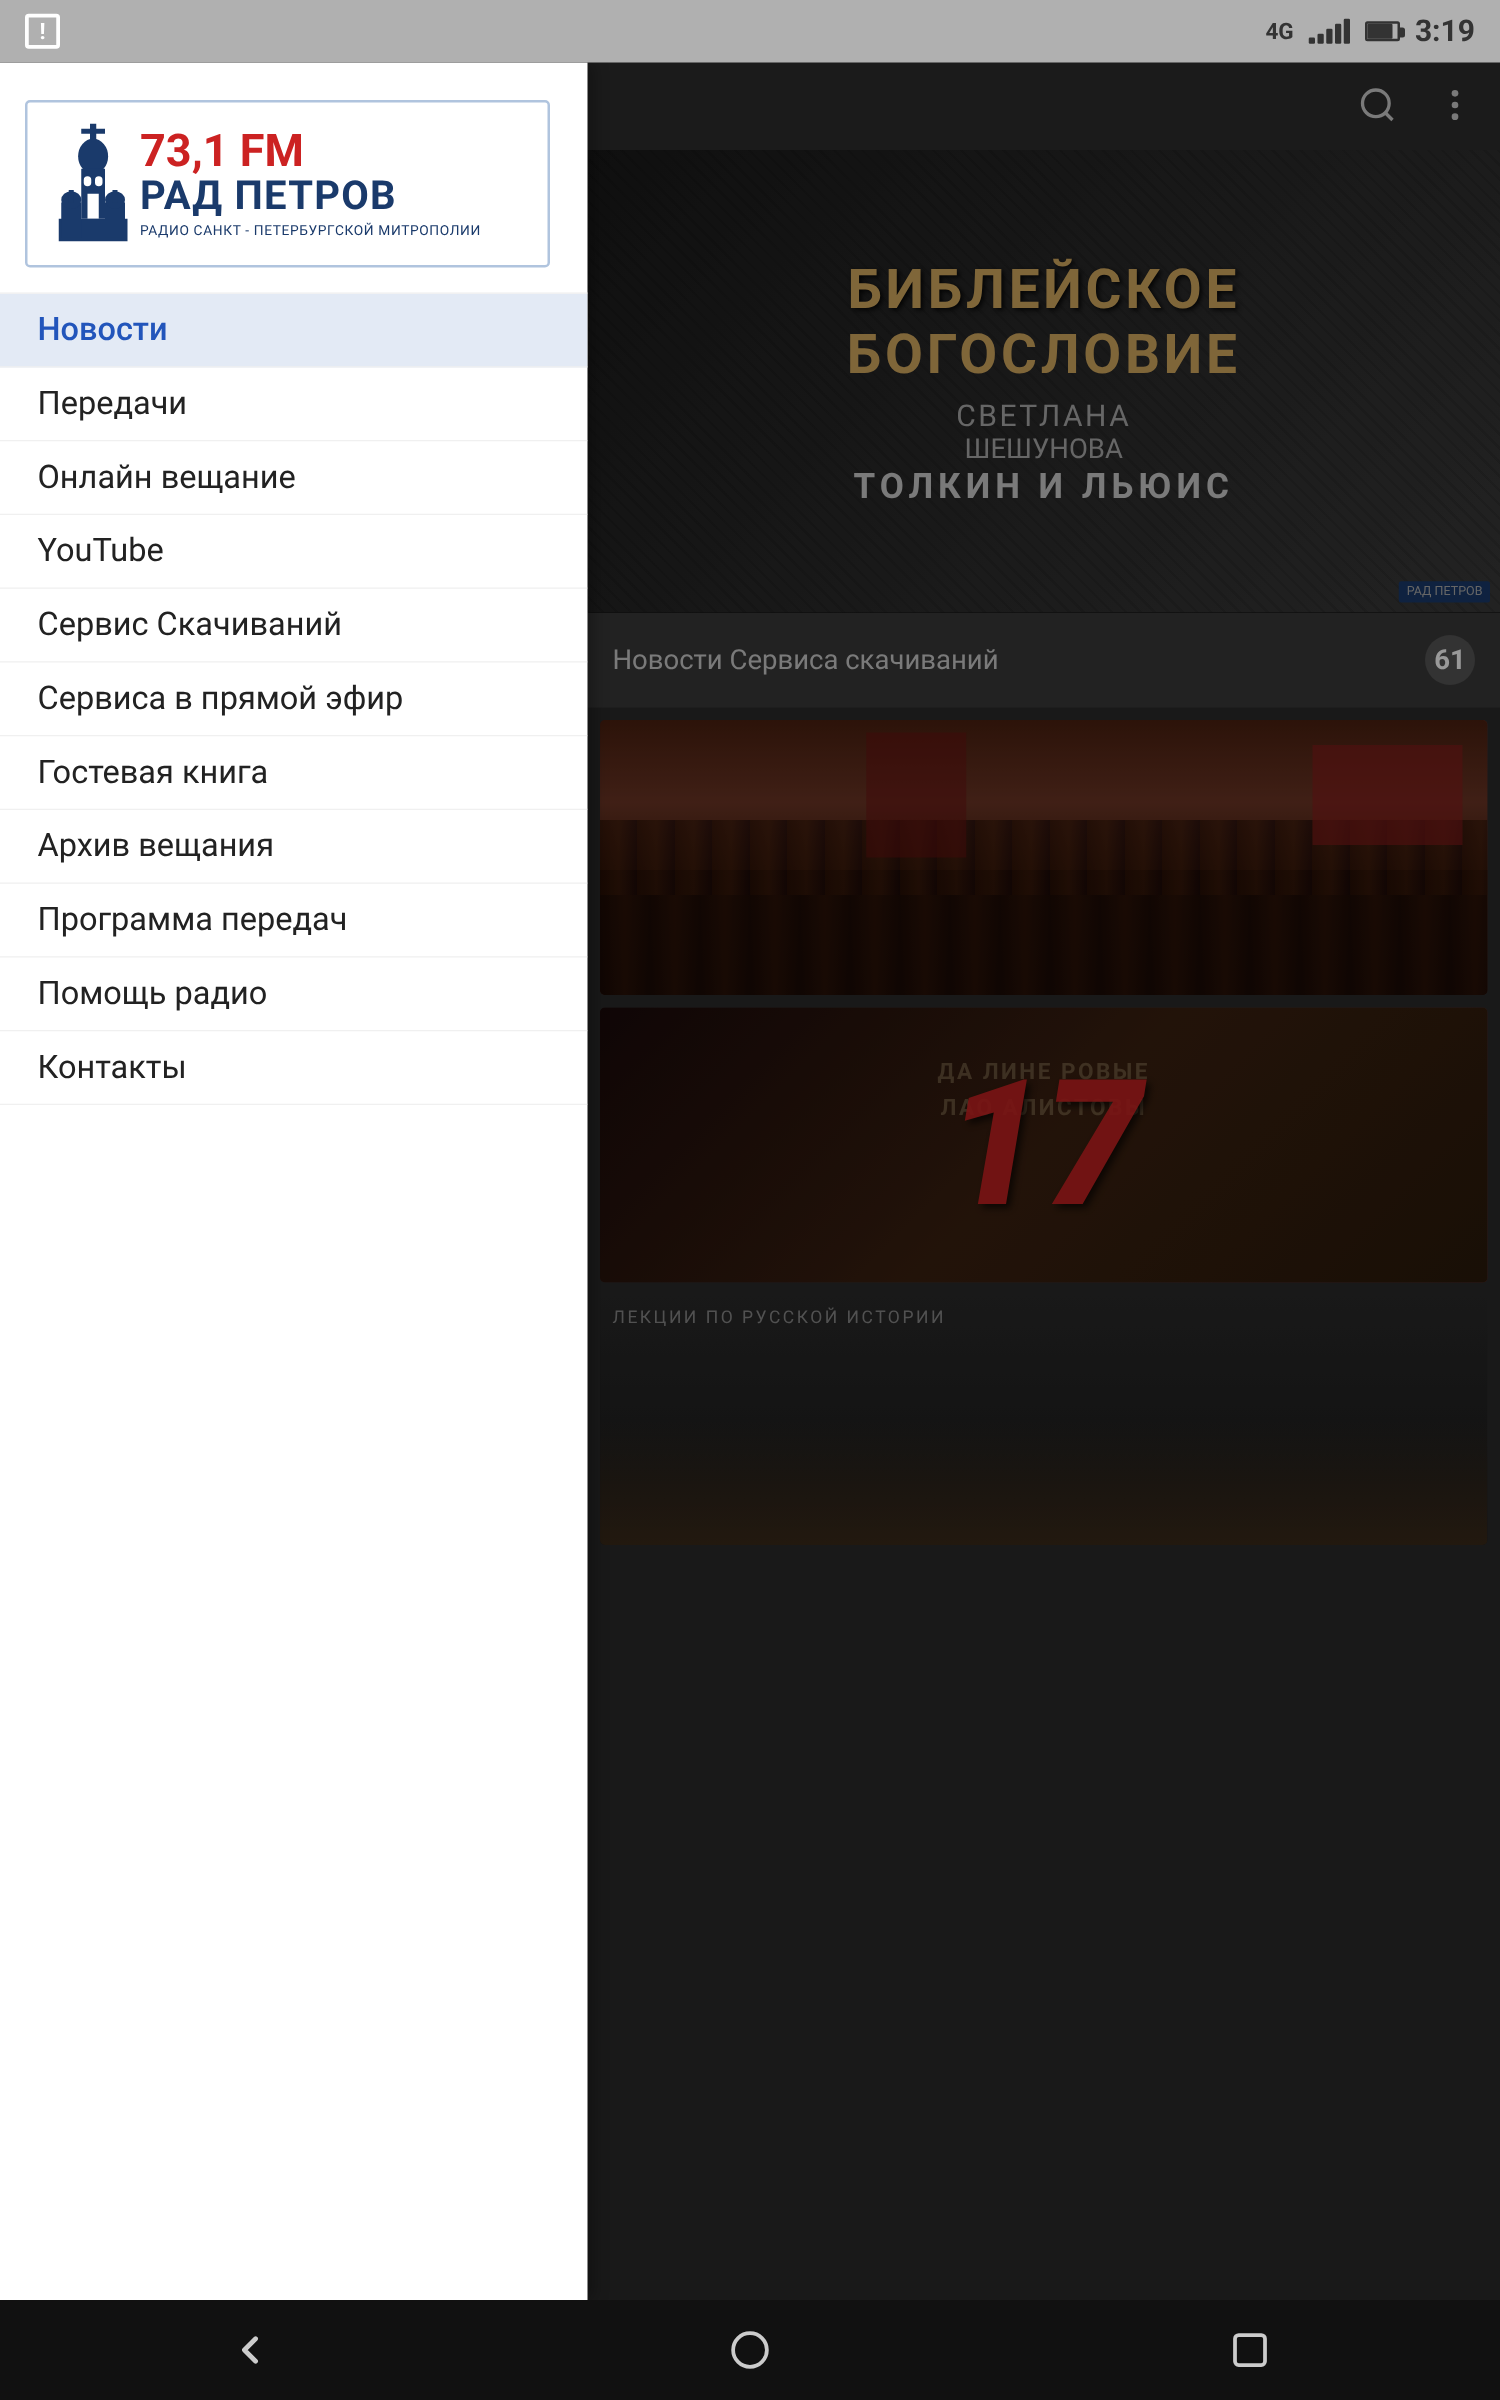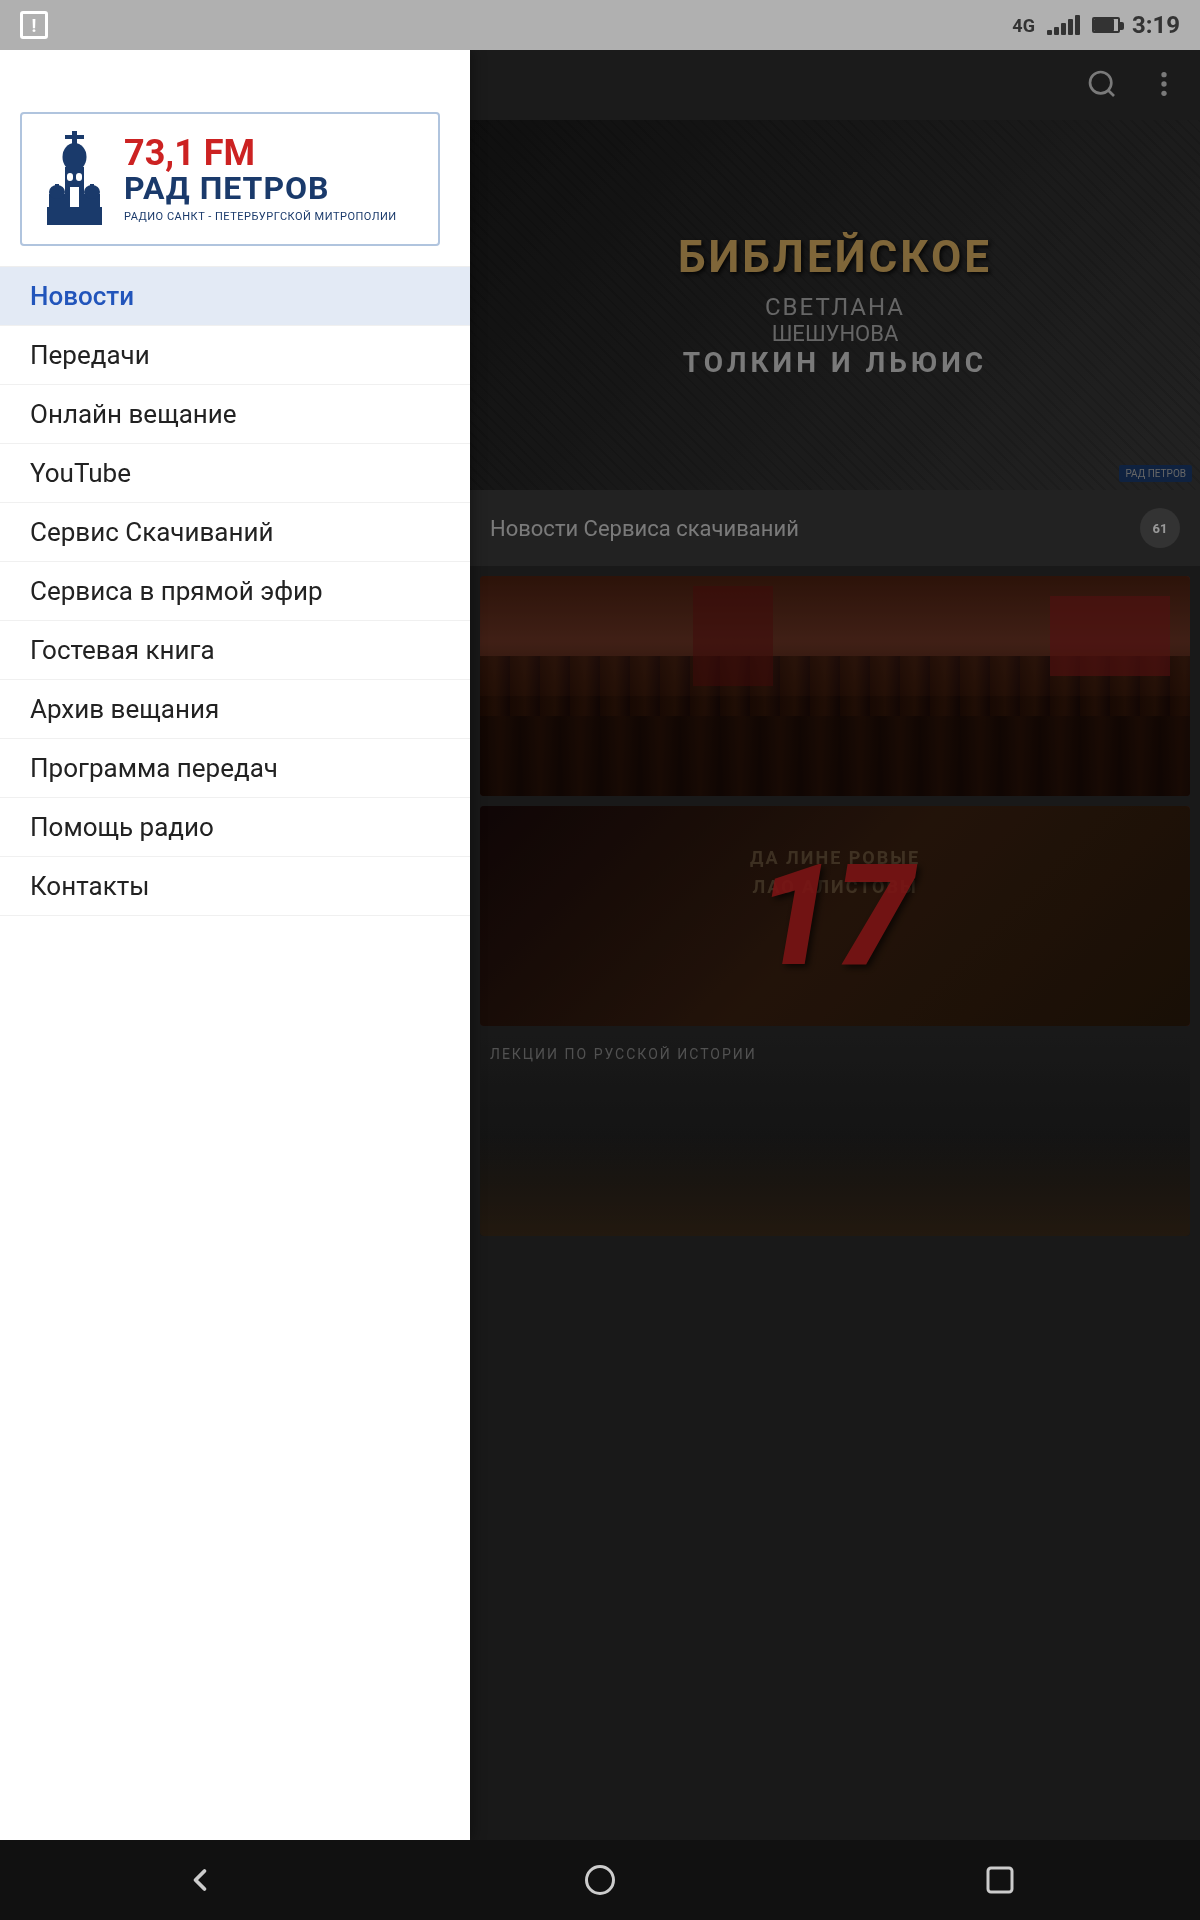--- a/index.html
+++ b/index.html
@@ -113,23 +113,21 @@
       padding: 30px 20px 20px;
       border-bottom: 1px solid #eee;
     }
     .logo-box {
       background: #fff;
       border: 2px solid #b0c4de;
       border-radius: 4px;
       padding: 15px;
       display: flex;
       align-items: center;
-      gap: 12px;
       max-width: 420px;
-      margin-top: 32px;
     }
     .logo-text-area {
       display: flex;
       flex-direction: column;
     }
     .logo-fm {
       color: #cc2222;
       font-size: 36px;
       font-weight: bold;
       line-height: 1;
@@ -262,21 +260,21 @@
     }
     .badge {
       background: #555;
       color: #fff;
       border-radius: 50%;
       width: 40px;
       height: 40px;
       display: flex;
       align-items: center;
       justify-content: center;
-      font-size: 13px;
+      font-size: 22px;
       font-weight: bold;
     }
 
     
     .card-grid {
       padding: 10px;
       display: flex;
       flex-direction: column;
       gap: 10px;
     }
@@ -490,20 +488,21 @@
     </div>
 
     <div class="content-scroll">
 
       <div class="hero-banner">
         <div class="hero-bg"></div>
 
         <div style="position:absolute;inset:0;background:repeating-linear-gradient(45deg, rgba(0,0,0,0.1) 0px, rgba(0,0,0,0.1) 2px, transparent 2px, transparent 8px);"></div>
         <div class="hero-text-overlay">
           <div class="hero-title-ru">БИБЛЕЙСКОЕ</div>
+          <div class="hero-subtitle-ru">БОГОСЛОВИЕ</div>
           <div class="hero-author">СВЕТЛАНА</div>
           <div class="hero-author2">ШЕШУНОВА</div>
           <div class="hero-bottom-text">ТОЛКИН И ЛЬЮИС</div>
         </div>
 
         <div style="position:absolute;bottom:8px;right:8px;background:#1a3a6b;color:#aaa;font-size:10px;padding:3px 6px;border-radius:2px;">РАД ПЕТРОВ</div>
       </div>
 
       <div class="section-header">
         <span class="section-title">Новости Сервиса скачиваний</span>

